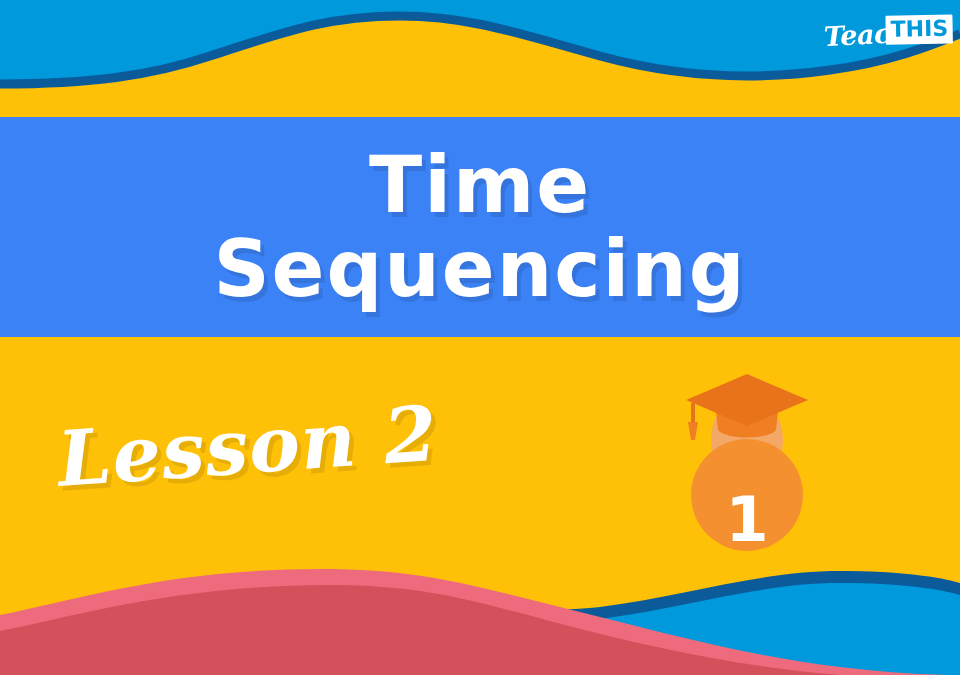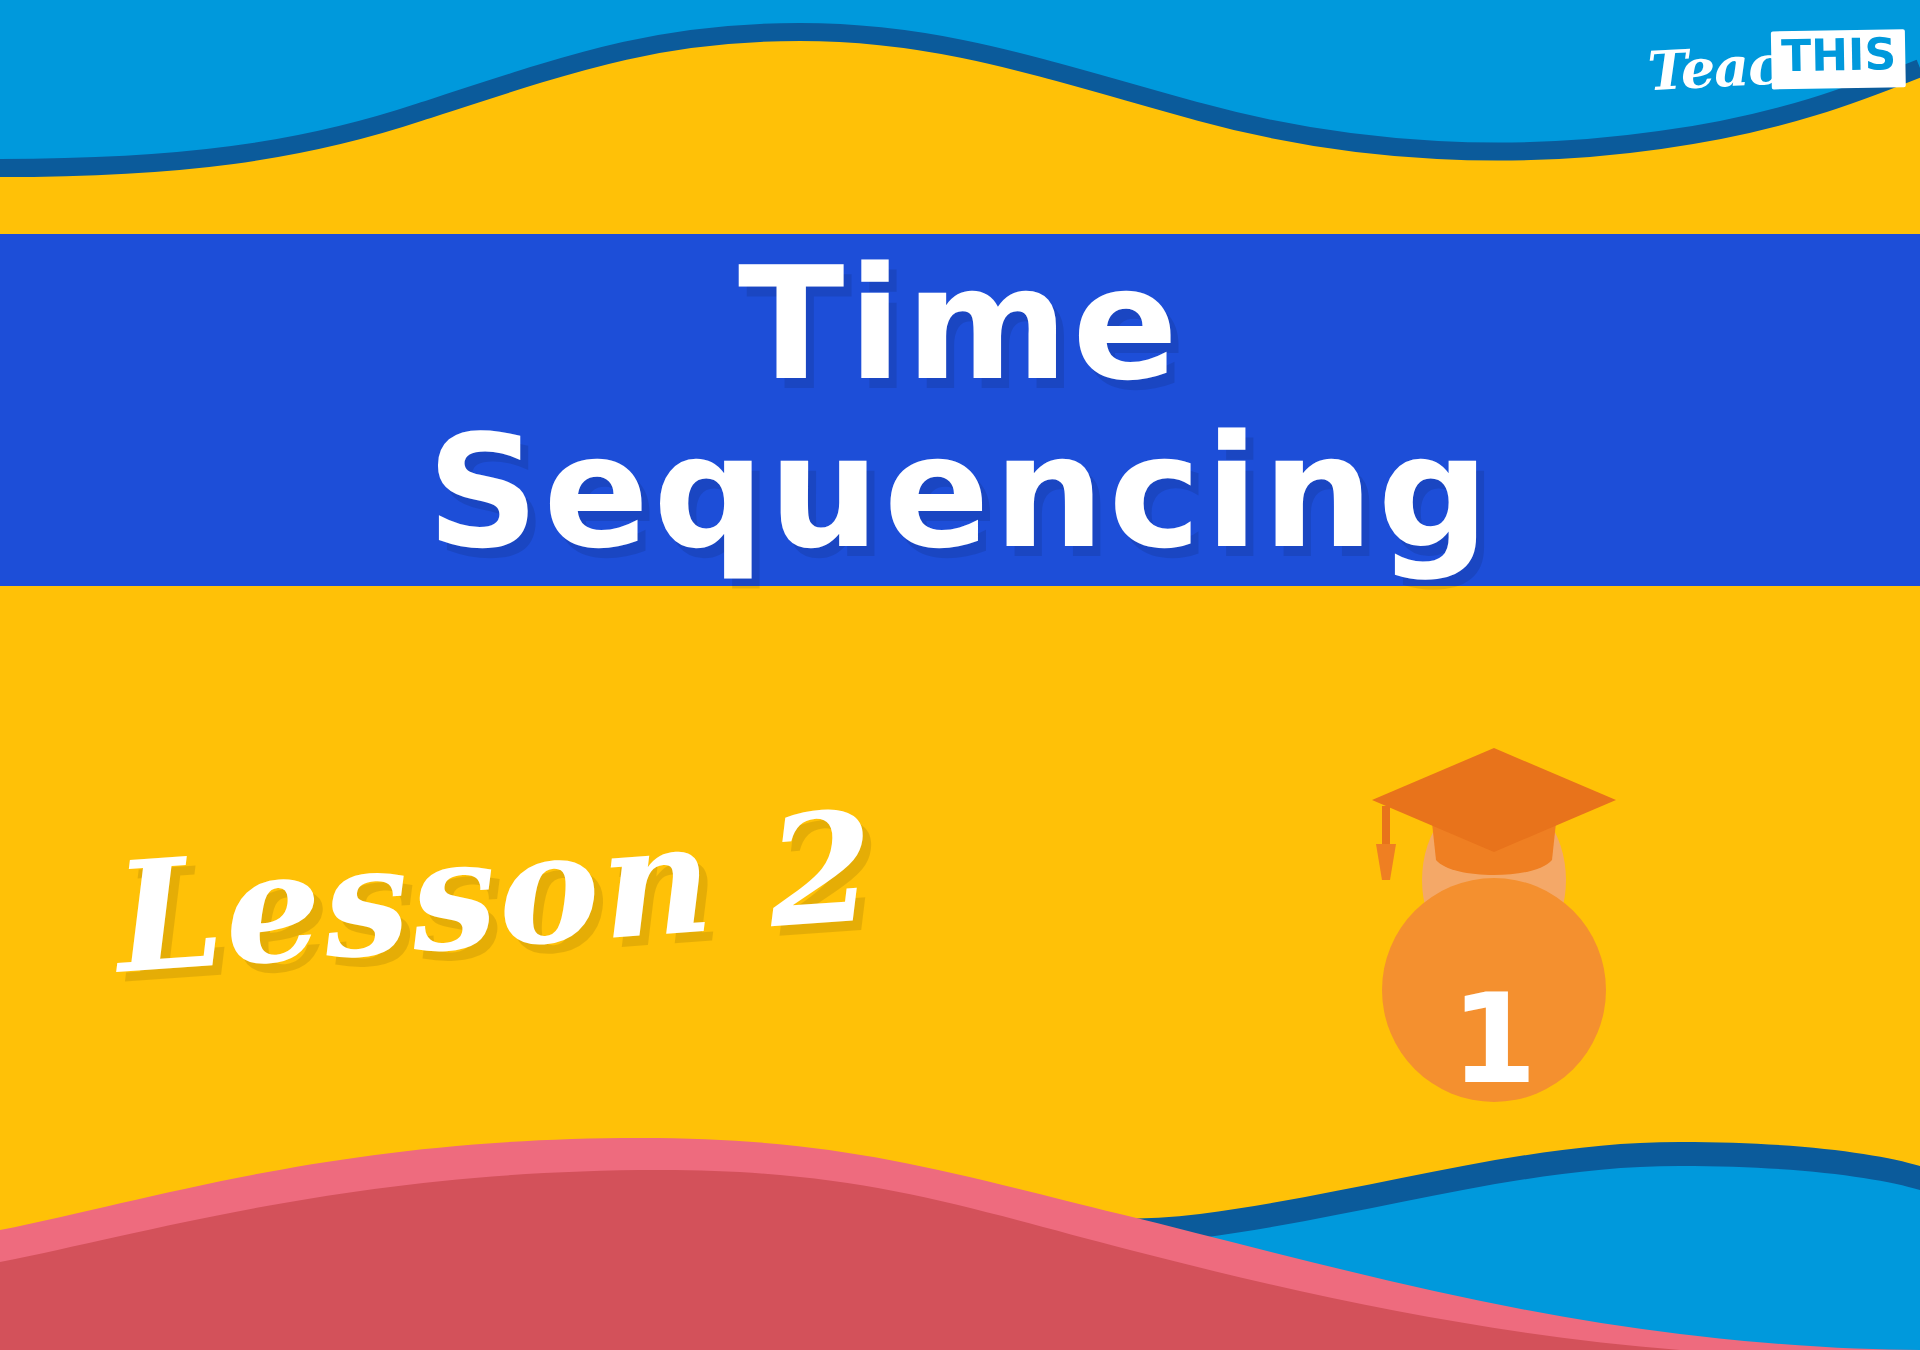--- a/index.html
+++ b/index.html
@@ -25,22 +25,22 @@
     width: 960px; height: 118px;
     overflow: hidden;
   }
   .band-top svg { display: block; }
 
   
   .band-green {
     position: absolute;
     left: 0; top: 117px;
     width: 960px;
-    height: 176px;
-    background: #1d4ed8;
+    height: 220px;
+    background: #3b82f6;
     display: flex;
     flex-direction: column;
     align-items: center;
     justify-content: center;
   }
   .title-line {
     color: #ffffff;
     font-family: "DejaVu Sans", sans-serif;
     font-weight: bold;
     letter-spacing: 2px;

